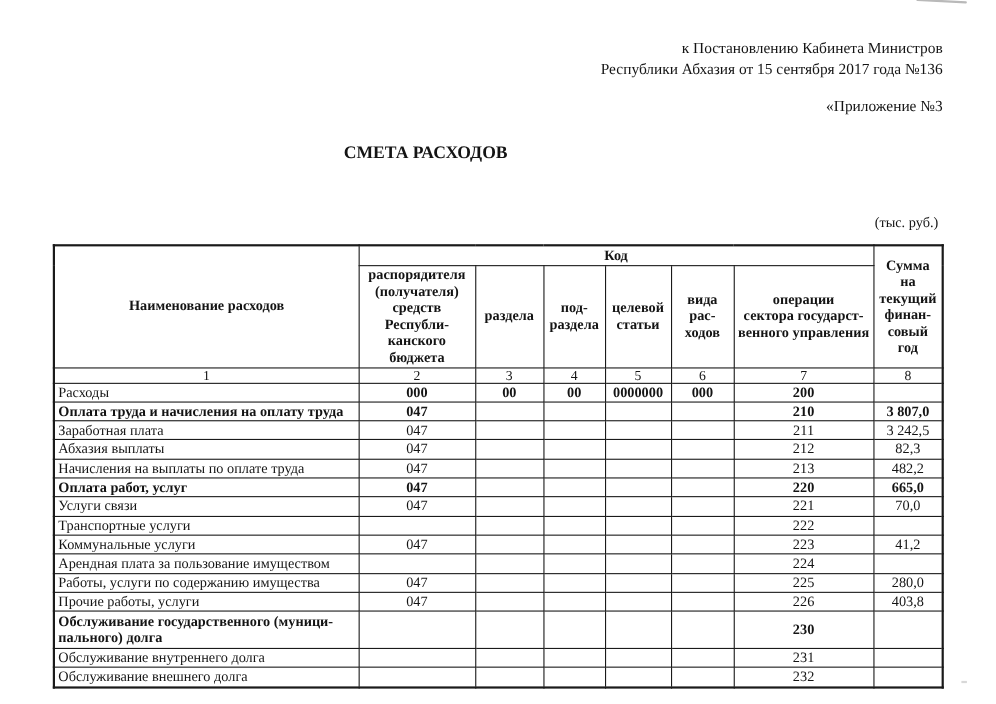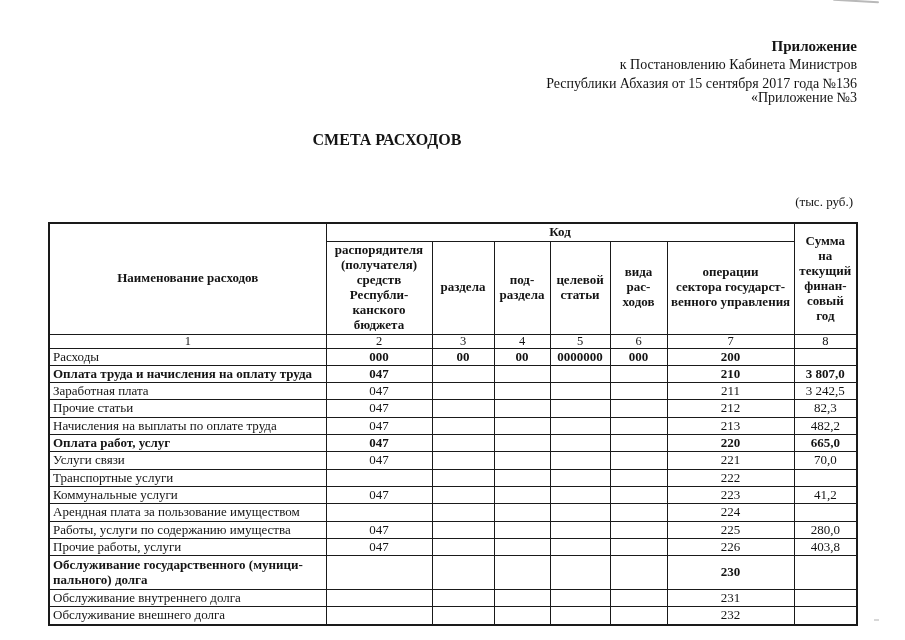--- a/index.html
+++ b/index.html
@@ -70,21 +70,20 @@
 </style>
 </head>
 <body>
 
 <div class="page">
 
   <div class="scan-artifact-top"></div>
   <div class="scan-artifact-bottom"></div>
 
   <div class="appendix-block">
-    <div class="line-bold">Приложение</div>
     <div>к Постановлению Кабинета Министров</div>
     <div>Республики Абхазия от 15 сентября 2017 года №136</div>
   </div>
 
   <div class="annex-no">«Приложение №3</div>
 
   <div class="doc-title">СМЕТА РАСХОДОВ</div>
 
 
   <div class="units-note">(тыс. руб.)</div>
@@ -161,21 +160,21 @@
           <td class="name">Заработная плата</td>
           <td class="c">047</td>
           <td class="c"></td>
           <td class="c"></td>
           <td class="c"></td>
           <td class="c"></td>
           <td class="c">211</td>
           <td class="c">3 242,5</td>
         </tr>
         <tr>
-          <td class="name">Прочие статьи</td>
+          <td class="name">Абхазия выплаты</td>
           <td class="c">047</td>
           <td class="c"></td>
           <td class="c"></td>
           <td class="c"></td>
           <td class="c"></td>
           <td class="c">212</td>
           <td class="c">82,3</td>
         </tr>
         <tr>
           <td class="name">Начисления на выплаты по оплате труда</td>

